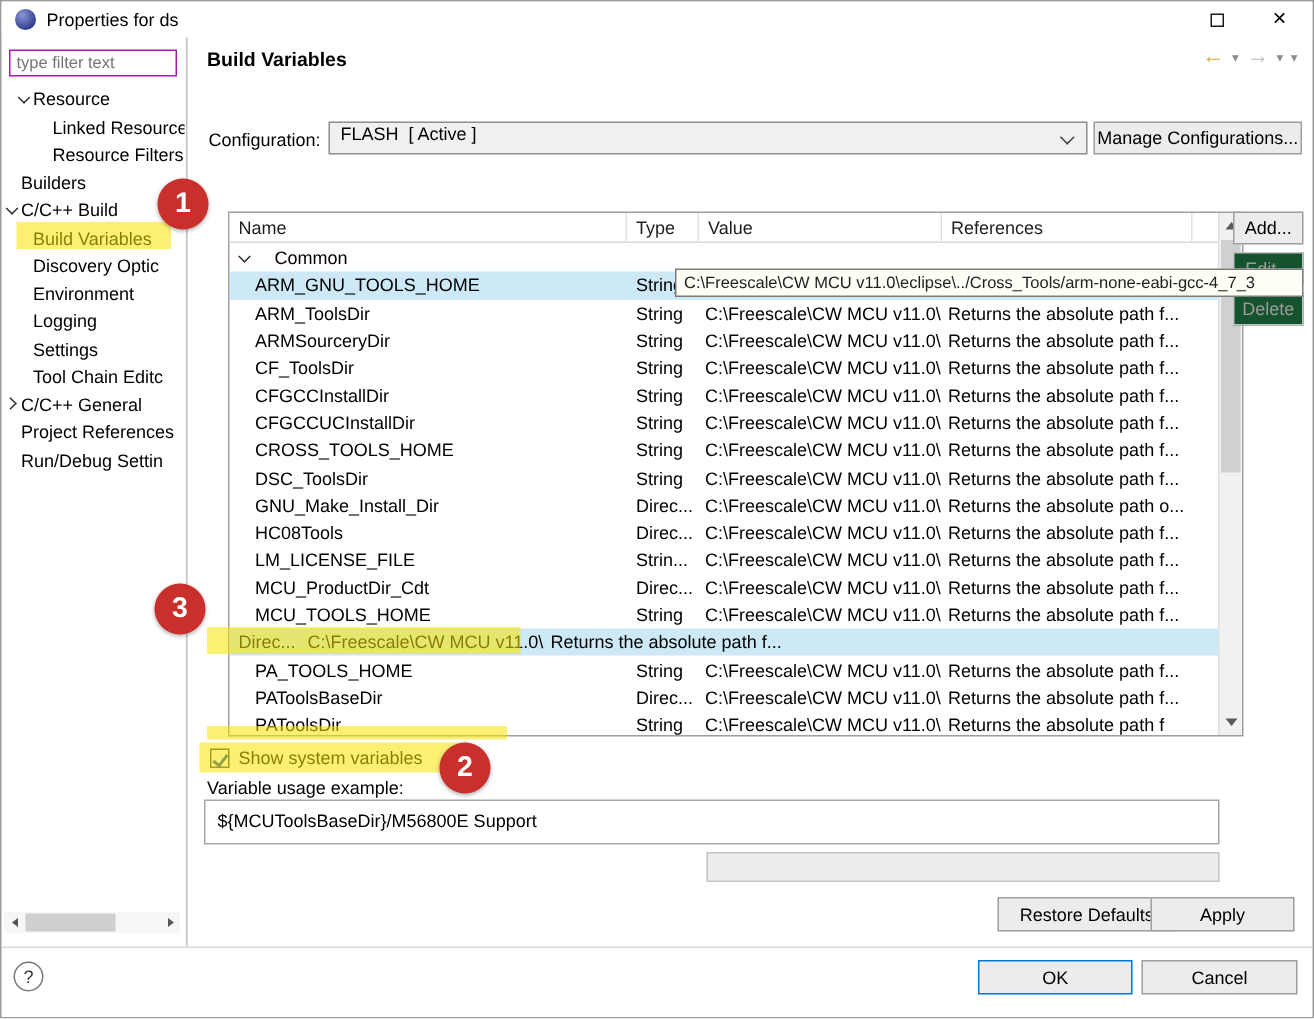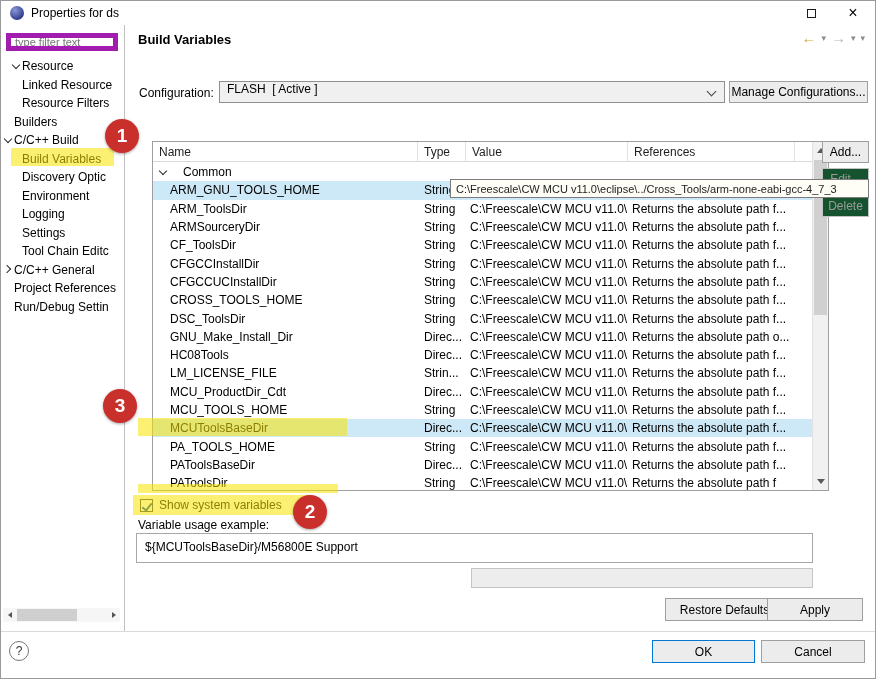--- a/index.html
+++ b/index.html
@@ -11,25 +11,25 @@
   .titlebar { position:absolute; left:0; top:0; width:100%; height:24px; background:#fff; }
   .app-icon { position:absolute; left:9px; top:5px; width:14px; height:14px; border-radius:50%;
               background:radial-gradient(circle at 35% 30%, #8a97d8, #2d3a8c 75%); }
   .title-text { position:absolute; left:30px; top:5px; font-size:12px; }
   .win-btn { position:absolute; top:0; width:44px; height:24px; display:flex; align-items:center; justify-content:center; }
   .btn-max { right:42px; }
   .btn-close { right:0; font-size:16px; line-height:1; }
   .max-glyph { width:9px; height:9px; border:1px solid #1b1b1b; }
 
   
-  .filter-input { position:absolute; left:5px; top:32px; width:112px; height:18px; border:5px solid #a21caf;
+  .filter-input { position:absolute; left:5px; top:32px; width:112px; height:18px; border:1px solid #a21caf;
                   font:11px "Liberation Sans",sans-serif; padding:0 4px; color:#555; }
   .tree { position:absolute; left:0; top:56px; width:122px; }
   .tree-item { height:18.5px; display:flex; align-items:center; cursor:default; overflow:hidden; }
-  .lvl0 { padding-left:2px; } .lvl1 { padding-left:10px; } .lvl2 { padding-left:10px; }
+  .lvl0 { padding-left:2px; } .lvl1 { padding-left:10px; } .lvl2 { padding-left:23px; }
   .chev { width:11px; height:11px; position:relative; flex:0 0 11px; }
   .chev-down::before { content:""; position:absolute; left:2px; top:1px; width:5px; height:5px;
       border-right:1.4px solid #2b2b2b; border-bottom:1.4px solid #2b2b2b; transform:rotate(45deg); }
   .chev-right::before { content:""; position:absolute; left:1px; top:2px; width:5px; height:5px;
       border-right:1.4px solid #2b2b2b; border-bottom:1.4px solid #2b2b2b; transform:rotate(-45deg); }
   .tree-label { white-space:nowrap; }
   .hscroll { position:absolute; left:2px; top:607px; width:117px; height:14px; background:#f6f6f6; }
   .hs-left,.hs-right { position:absolute; top:0; width:13px; height:14px; display:flex; align-items:center; justify-content:center; }
   .hs-left { left:0; } .hs-right { right:0; }
   .tri-left { width:0;height:0;border-top:3.5px solid transparent;border-bottom:3.5px solid transparent;border-right:4.5px solid #555; }
@@ -296,21 +296,20 @@
           <span class="c c-value">C:\Freescale\CW MCU v11.0\...</span>
           <span class="c c-desc">Returns the absolute path f...</span>
         </div>
         <div class="trow">
           <span class="c c-name">MCU_TOOLS_HOME</span>
           <span class="c c-type">String</span>
           <span class="c c-value">C:\Freescale\CW MCU v11.0\...</span>
           <span class="c c-desc">Returns the absolute path f...</span>
         </div>
         <div class="trow sel">
-          <span class="c c-name">MCUToolsBaseDir</span>
           <span class="c c-type">Direc...</span>
           <span class="c c-value">C:\Freescale\CW MCU v11.0\...</span>
           <span class="c c-desc">Returns the absolute path f...</span>
         </div>
         <div class="trow">
           <span class="c c-name">PA_TOOLS_HOME</span>
           <span class="c c-type">String</span>
           <span class="c c-value">C:\Freescale\CW MCU v11.0\...</span>
           <span class="c c-desc">Returns the absolute path f...</span>
         </div>

